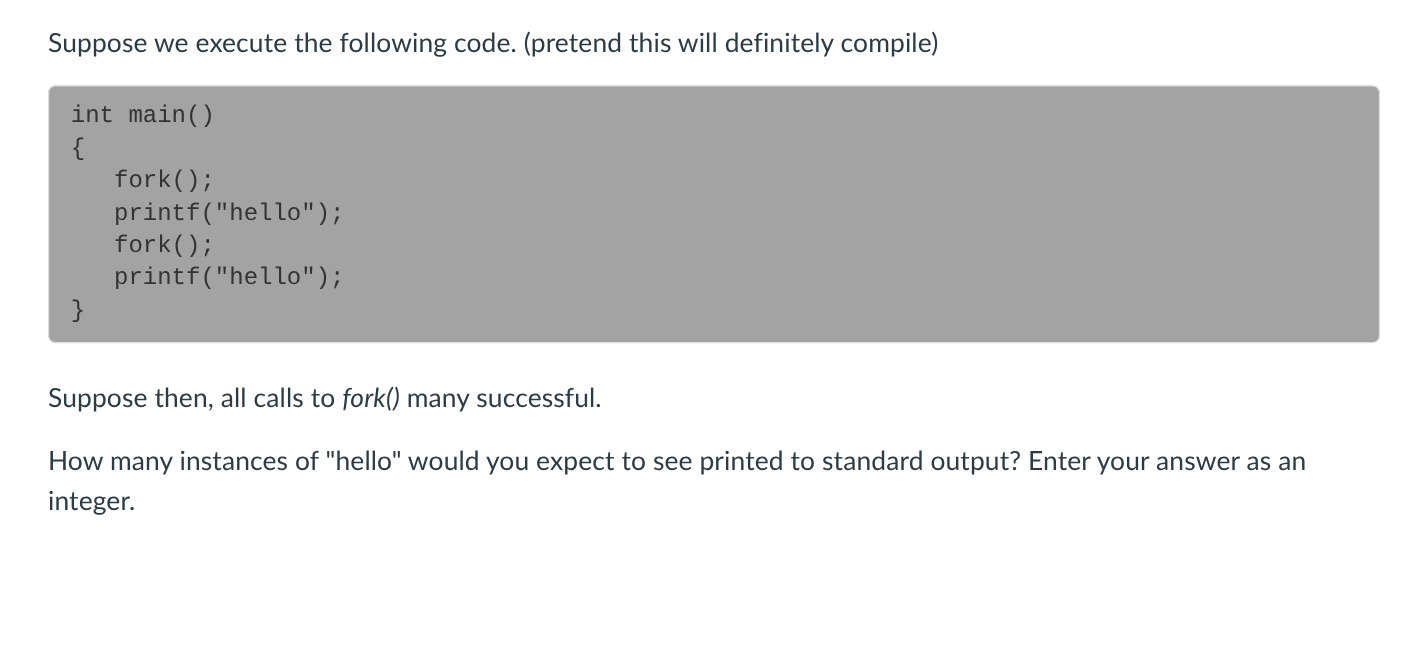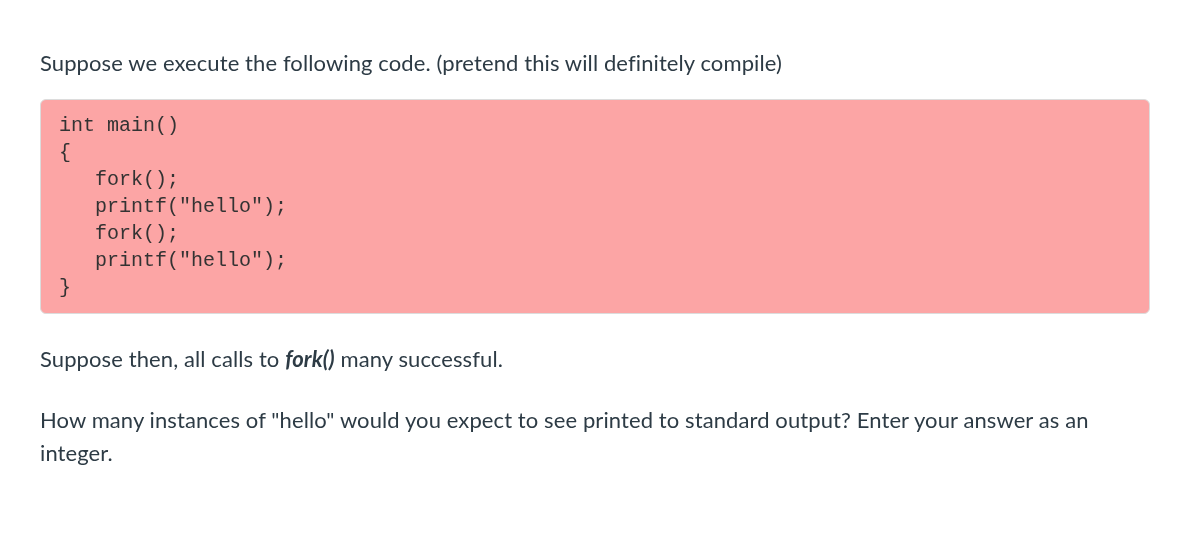--- a/index.html
+++ b/index.html
@@ -14,44 +14,43 @@
       background: #ffffff;
       padding: 18px 40px 28px 40px;
       line-height: 1.5;
       width: 1190px;
     }
     .para {
       margin-bottom: 20px;
       font-size: 22px;
       color: #2d3b45;
       letter-spacing: 0.1px;
-      margin-top: 28px;
     }
     .para.last {
       margin-bottom: 0;
     }
     .code-block {
-      background: #fca5a5;
+      background: #a3a3a3;
       border: 1px solid #dcdcdc;
       border-radius: 6px;
       padding: 12px 18px;
       margin: 8px 0 28px 0;
       font-family: "Menlo", "Monaco", "Consolas", "Courier New", monospace;
       font-size: 20px;
       line-height: 1.35;
       color: #333333;
       white-space: pre;
       overflow: auto;
     }
     .code-line {
       display: block;
     }
     em.fork {
       font-style: italic;
-      font-weight: 700;
+      font-weight: 400;
     }
   </style>
 </head>
 <body>
 
 <p class="para">Suppose we execute the following code. (pretend this will definitely compile)</p>
 
 <pre class="code-block"><span class="code-line">int main()</span><span class="code-line">{</span><span class="code-line">   fork();</span><span class="code-line">   printf("hello");</span><span class="code-line">   fork();</span><span class="code-line">   printf("hello");</span><span class="code-line">}</span></pre>
 
 <p class="para"><span>Suppose then, all calls to </span><em class="fork">fork()</em><span> many successful.</span></p>

